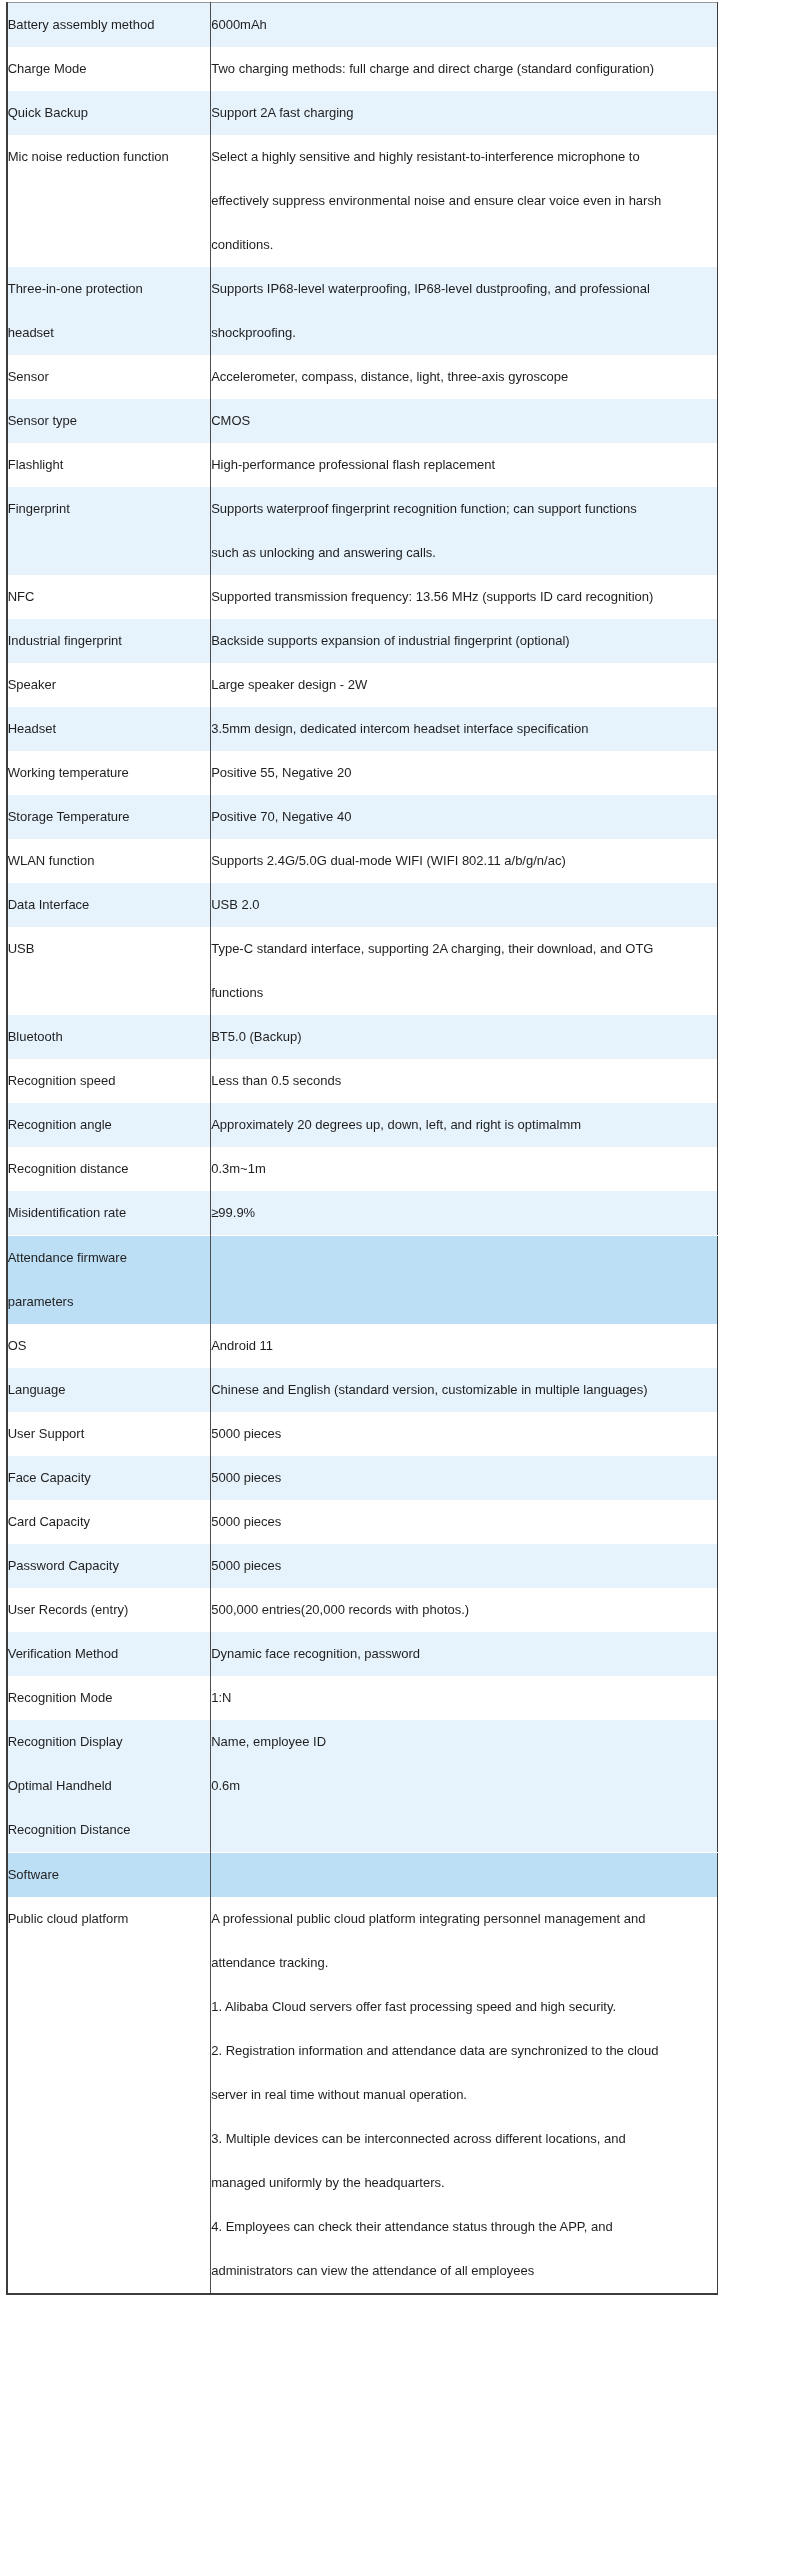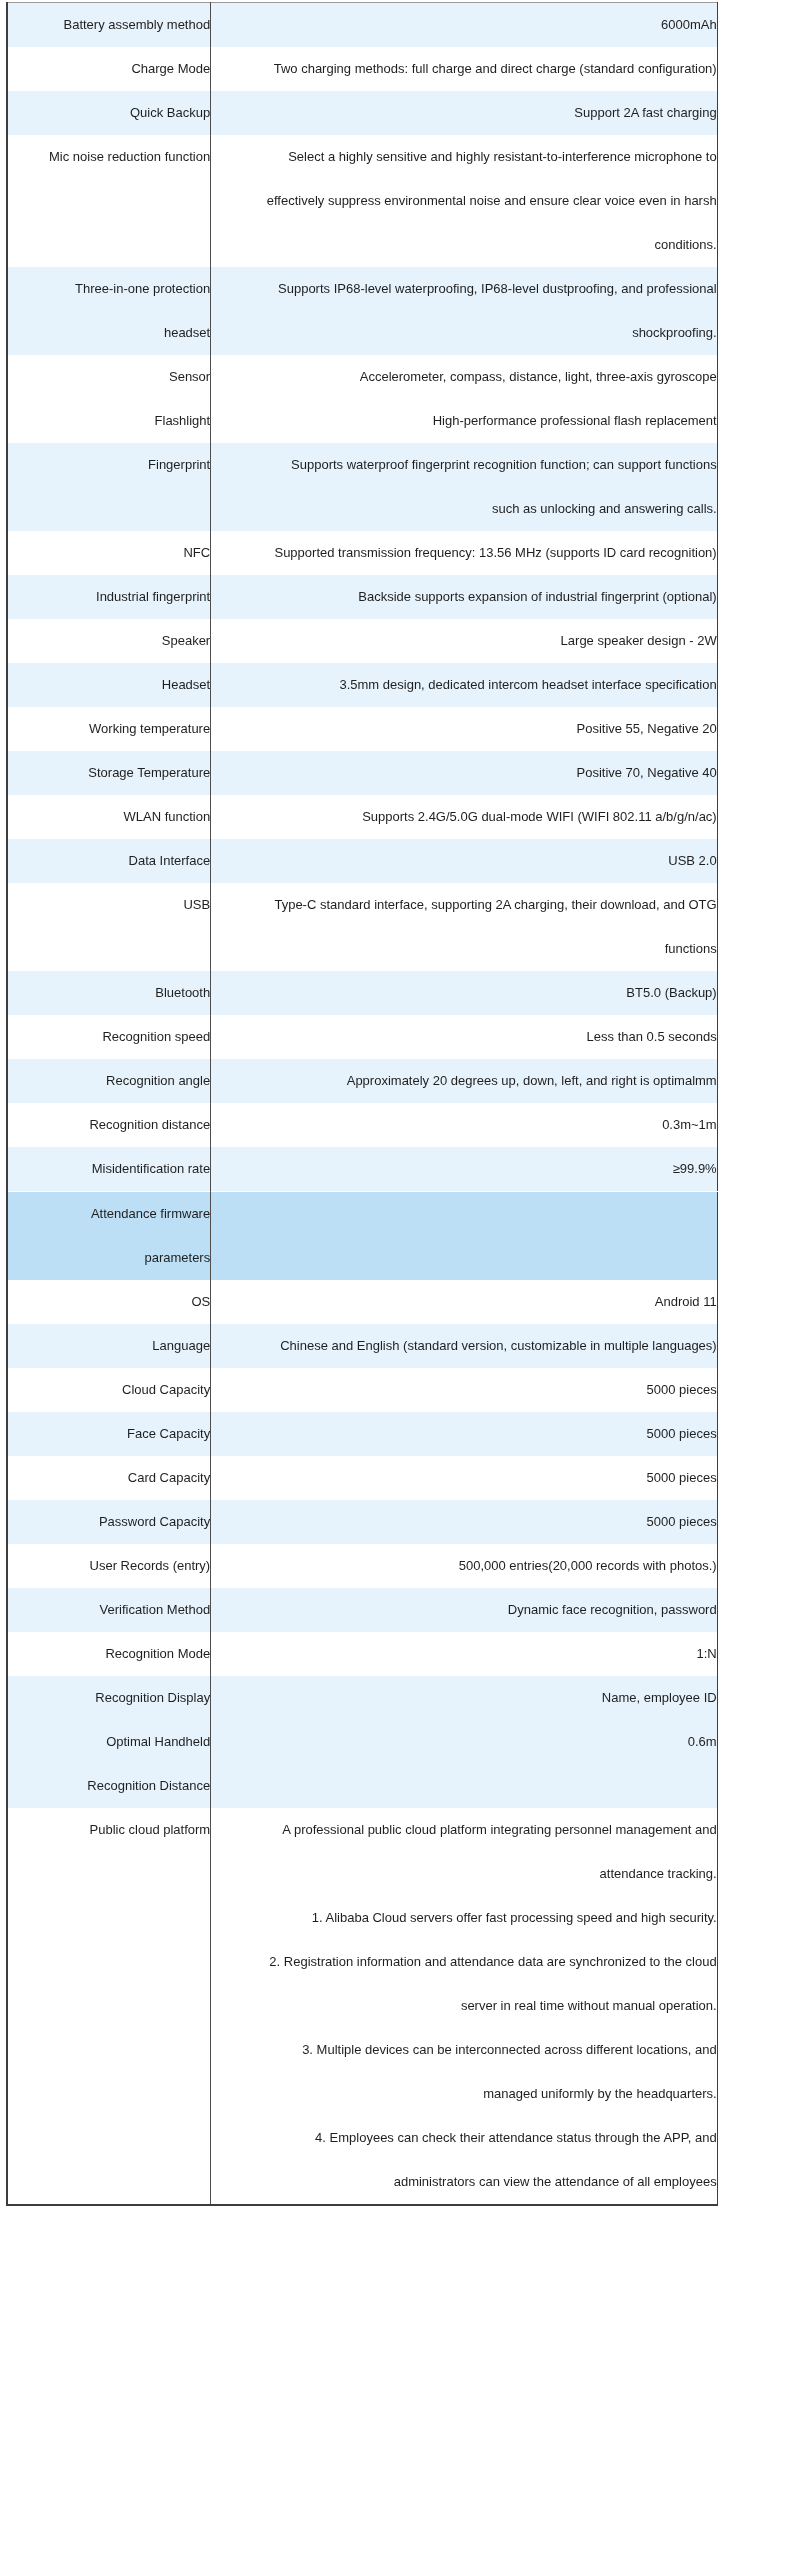--- a/index.html
+++ b/index.html
@@ -21,21 +21,20 @@
   table.spec {
     border-collapse: collapse;
     table-layout: fixed;
     width: 712px;
     margin: 1.6px 0 0 5.7px;
     border-left: 2.4px solid var(--border-dark, #3d3d3d);
     border-right: 1.6px solid var(--border-dark, #3d3d3d);
     border-bottom: 2.4px solid var(--border-dark, #3d3d3d);
     border-top: 0.8px solid #9a9a9a;
     font-size: 13px;
-    text-align: right;
   }
   table.spec td {
     vertical-align: top;
     line-height: 44px;
     padding: 0;
     white-space: pre-line;
     word-wrap: break-word;
   }
   td.label {
     padding-left: 8px;
@@ -84,20 +83,24 @@
         <tr class="row-blue">
           <td class="label">Three-in-one protection
 headset</td>
           <td class="value">Supports IP68-level waterproofing, IP68-level dustproofing, and professional
 shockproofing.</td>
         </tr>
         <tr class="row-white">
           <td class="label">Sensor</td>
           <td class="value">Accelerometer, compass, distance, light, three-axis gyroscope</td>
         </tr>
+        <tr class="row-blue">
+          <td class="label">Sensor type</td>
+          <td class="value">CMOS</td>
+        </tr>
         <tr class="row-white">
           <td class="label">Flashlight</td>
           <td class="value">High-performance professional flash replacement</td>
         </tr>
         <tr class="row-blue">
           <td class="label">Fingerprint</td>
           <td class="value">Supports waterproof fingerprint recognition function; can support functions
 such as unlocking and answering calls.</td>
         </tr>
         <tr class="row-white">
@@ -164,21 +167,21 @@
         </tr>
         <tr class="row-white">
           <td class="label">OS</td>
           <td class="value">Android 11</td>
         </tr>
         <tr class="row-blue">
           <td class="label">Language</td>
           <td class="value">Chinese and English (standard version, customizable in multiple languages)</td>
         </tr>
         <tr class="row-white">
-          <td class="label">Cloud Capacity</td>
+          <td class="label">User Support</td>
           <td class="value">5000 pieces</td>
         </tr>
         <tr class="row-blue">
           <td class="label">Face Capacity</td>
           <td class="value">5000 pieces</td>
         </tr>
         <tr class="row-white">
           <td class="label">Card Capacity</td>
           <td class="value">5000 pieces</td>
         </tr>
@@ -199,20 +202,24 @@
           <td class="value">1:N</td>
         </tr>
         <tr class="row-blue">
           <td class="label">Recognition Display</td>
           <td class="value">Name, employee ID</td>
         </tr>
         <tr class="row-blue">
           <td class="label">Optimal Handheld
 Recognition Distance</td>
           <td class="value">0.6m</td>
+        </tr>
+        <tr class="row-section">
+          <td class="label">Software</td>
+          <td class="value"></td>
         </tr>
         <tr class="row-white">
           <td class="label">Public cloud platform</td>
           <td class="value">A professional public cloud platform integrating personnel management and
 attendance tracking.
 1. Alibaba Cloud servers offer fast processing speed and high security.
 2. Registration information and attendance data are synchronized to the cloud
 server in real time without manual operation.
 3. Multiple devices can be interconnected across different locations, and
 managed uniformly by the headquarters.

